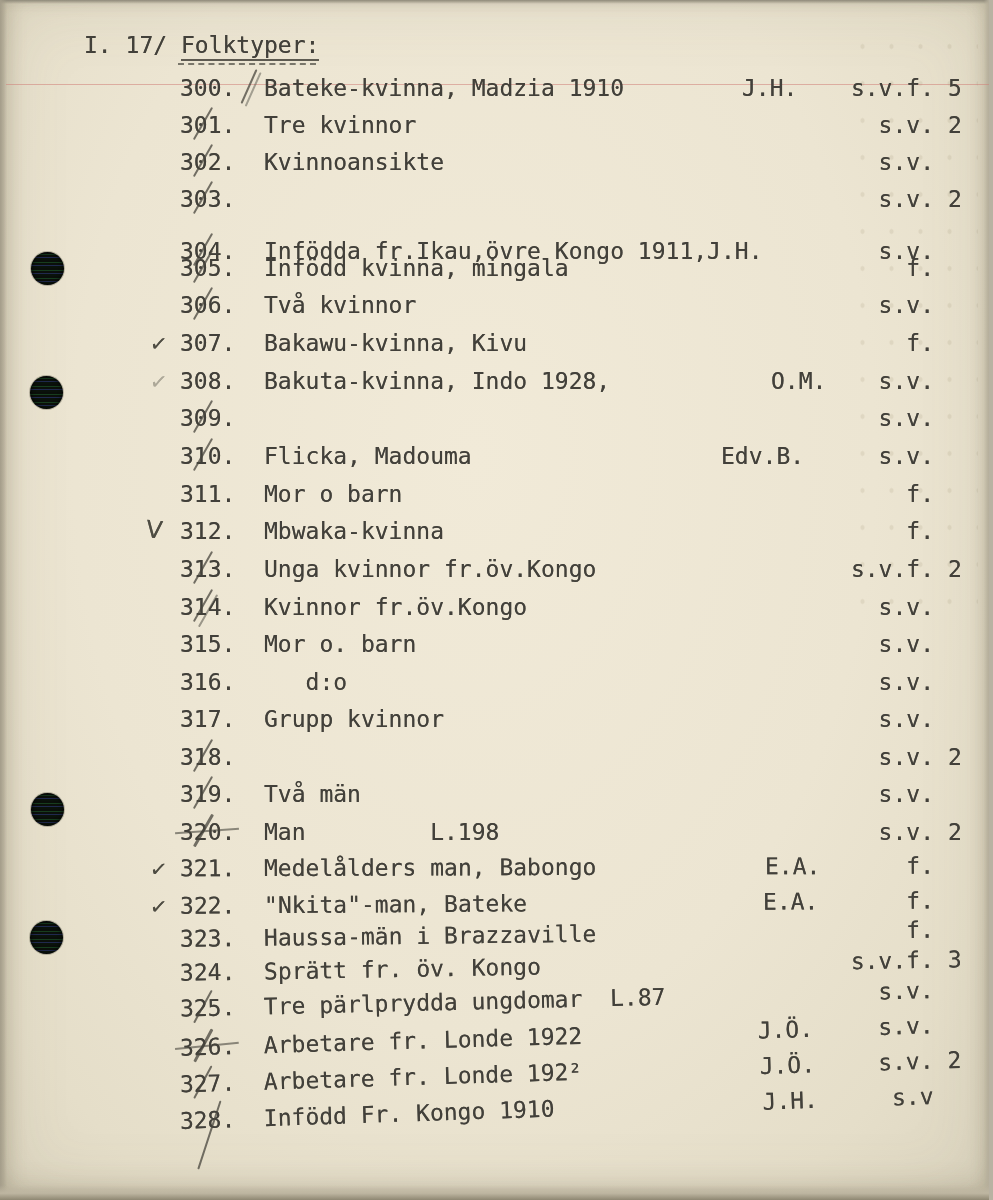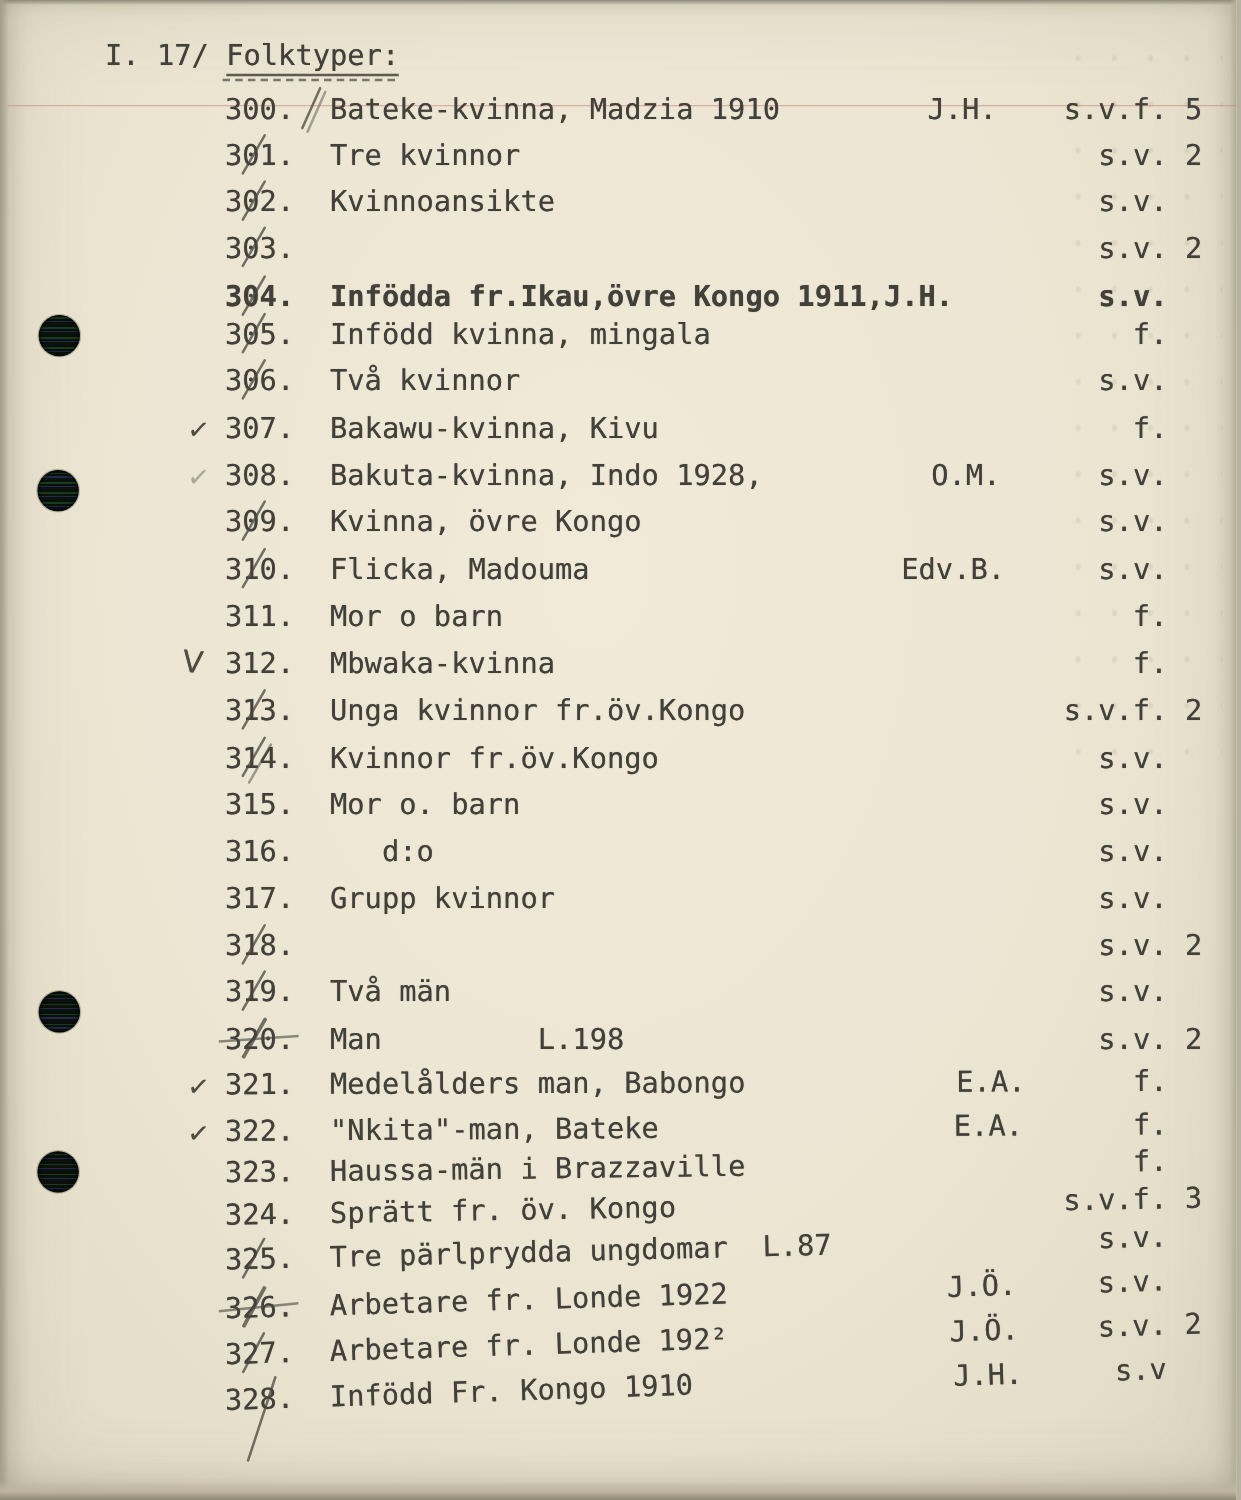--- a/index.html
+++ b/index.html
@@ -110,21 +110,21 @@
     <span class="sv">s.v.</span>
 
   </div>
       <div class="row" style="top: 184px;">
 
     <span class="num">303.<i class="slash "></i></span>
 
     <span class="sv">s.v.</span>
     <span class="count">2</span>
   </div>
-      <div class="row" style="top: 223px; font-weight: bold;">
+      <div class="row" style="top: 236px;">
 
     <span class="num">304.<i class="slash "></i></span>
     <span class="text">Infödda fr.Ikau,övre Kongo 1911,J.H.</span>
 
     <span class="sv">s.v.</span>
 
   </div>
       <div class="row" style="top: 253px;">
 
     <span class="num">305.<i class="slash "></i></span>
@@ -146,28 +146,27 @@
     <span class="num">307.</span>
     <span class="text">Bakawu-kvinna, Kivu</span>
 
     <span class="sv">f.</span>
 
   </div>
       <div class="row" style="top: 366px;">
     <span class="check faint">✓</span>
     <span class="num">308.</span>
     <span class="text">Bakuta-kvinna, Indo 1928,</span>
-    <span class="attr" style="left: 745px; text-align: right;">O.M.</span>
+    <span class="attr" style="left: 771px; text-align: right;">O.M.</span>
     <span class="sv">s.v.</span>
 
   </div>
       <div class="row" style="top: 403px;">
 
     <span class="num">309.<i class="slash "></i></span>
-    <span class="text">Kvinna, övre Kongo</span>
 
     <span class="sv">s.v.</span>
 
   </div>
       <div class="row" style="top: 441px;">
 
     <span class="num">310.<i class="slash "></i></span>
     <span class="text">Flicka, Madouma</span>
     <span class="attr" style="left: 721px;">Edv.B.</span>
     <span class="sv">s.v.</span>

